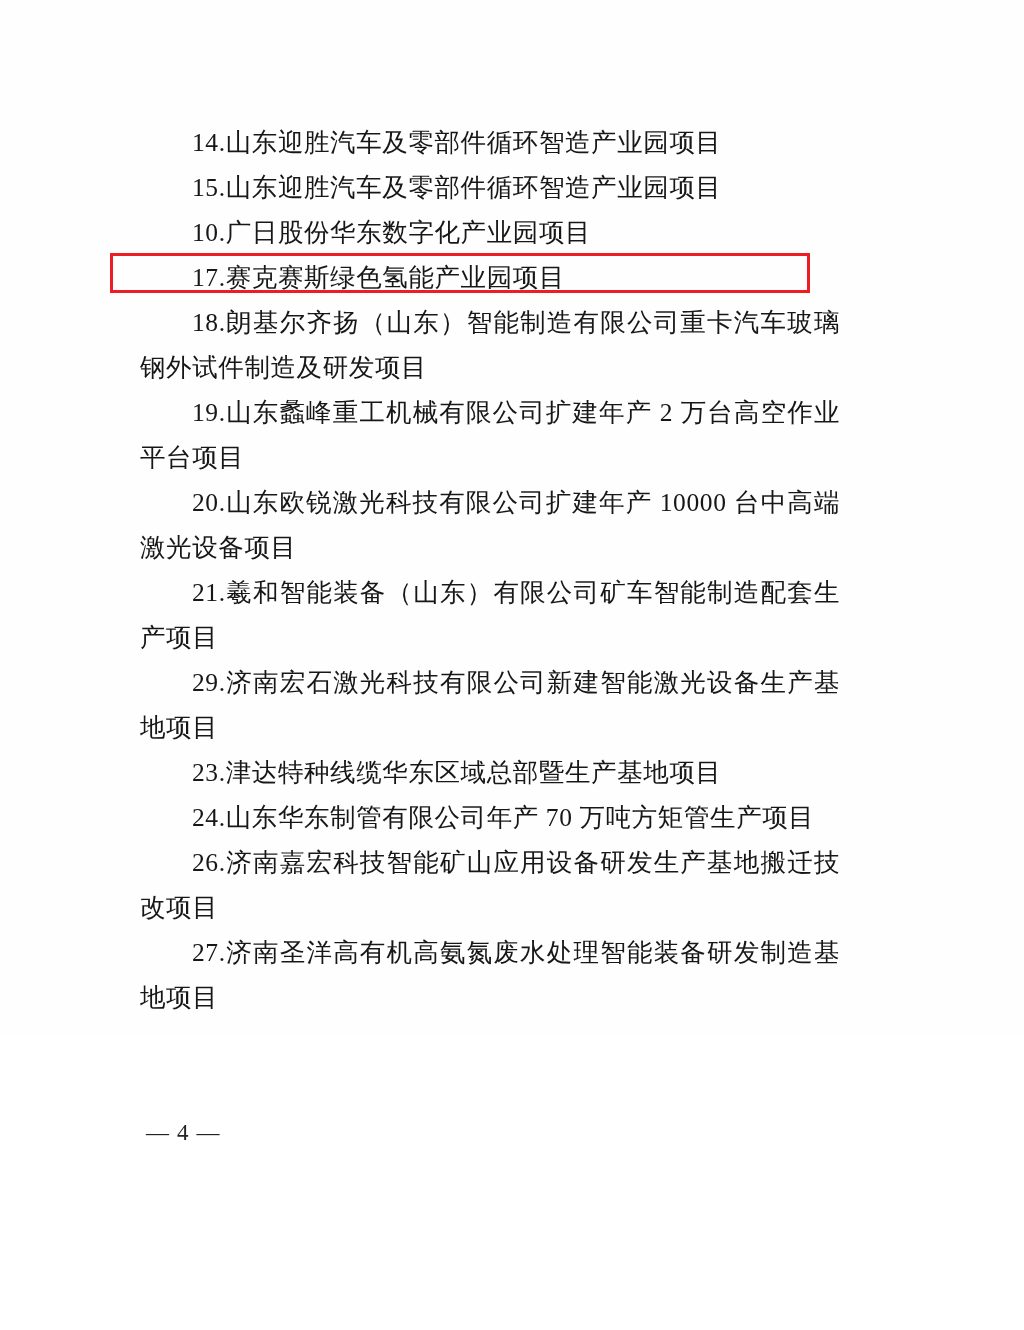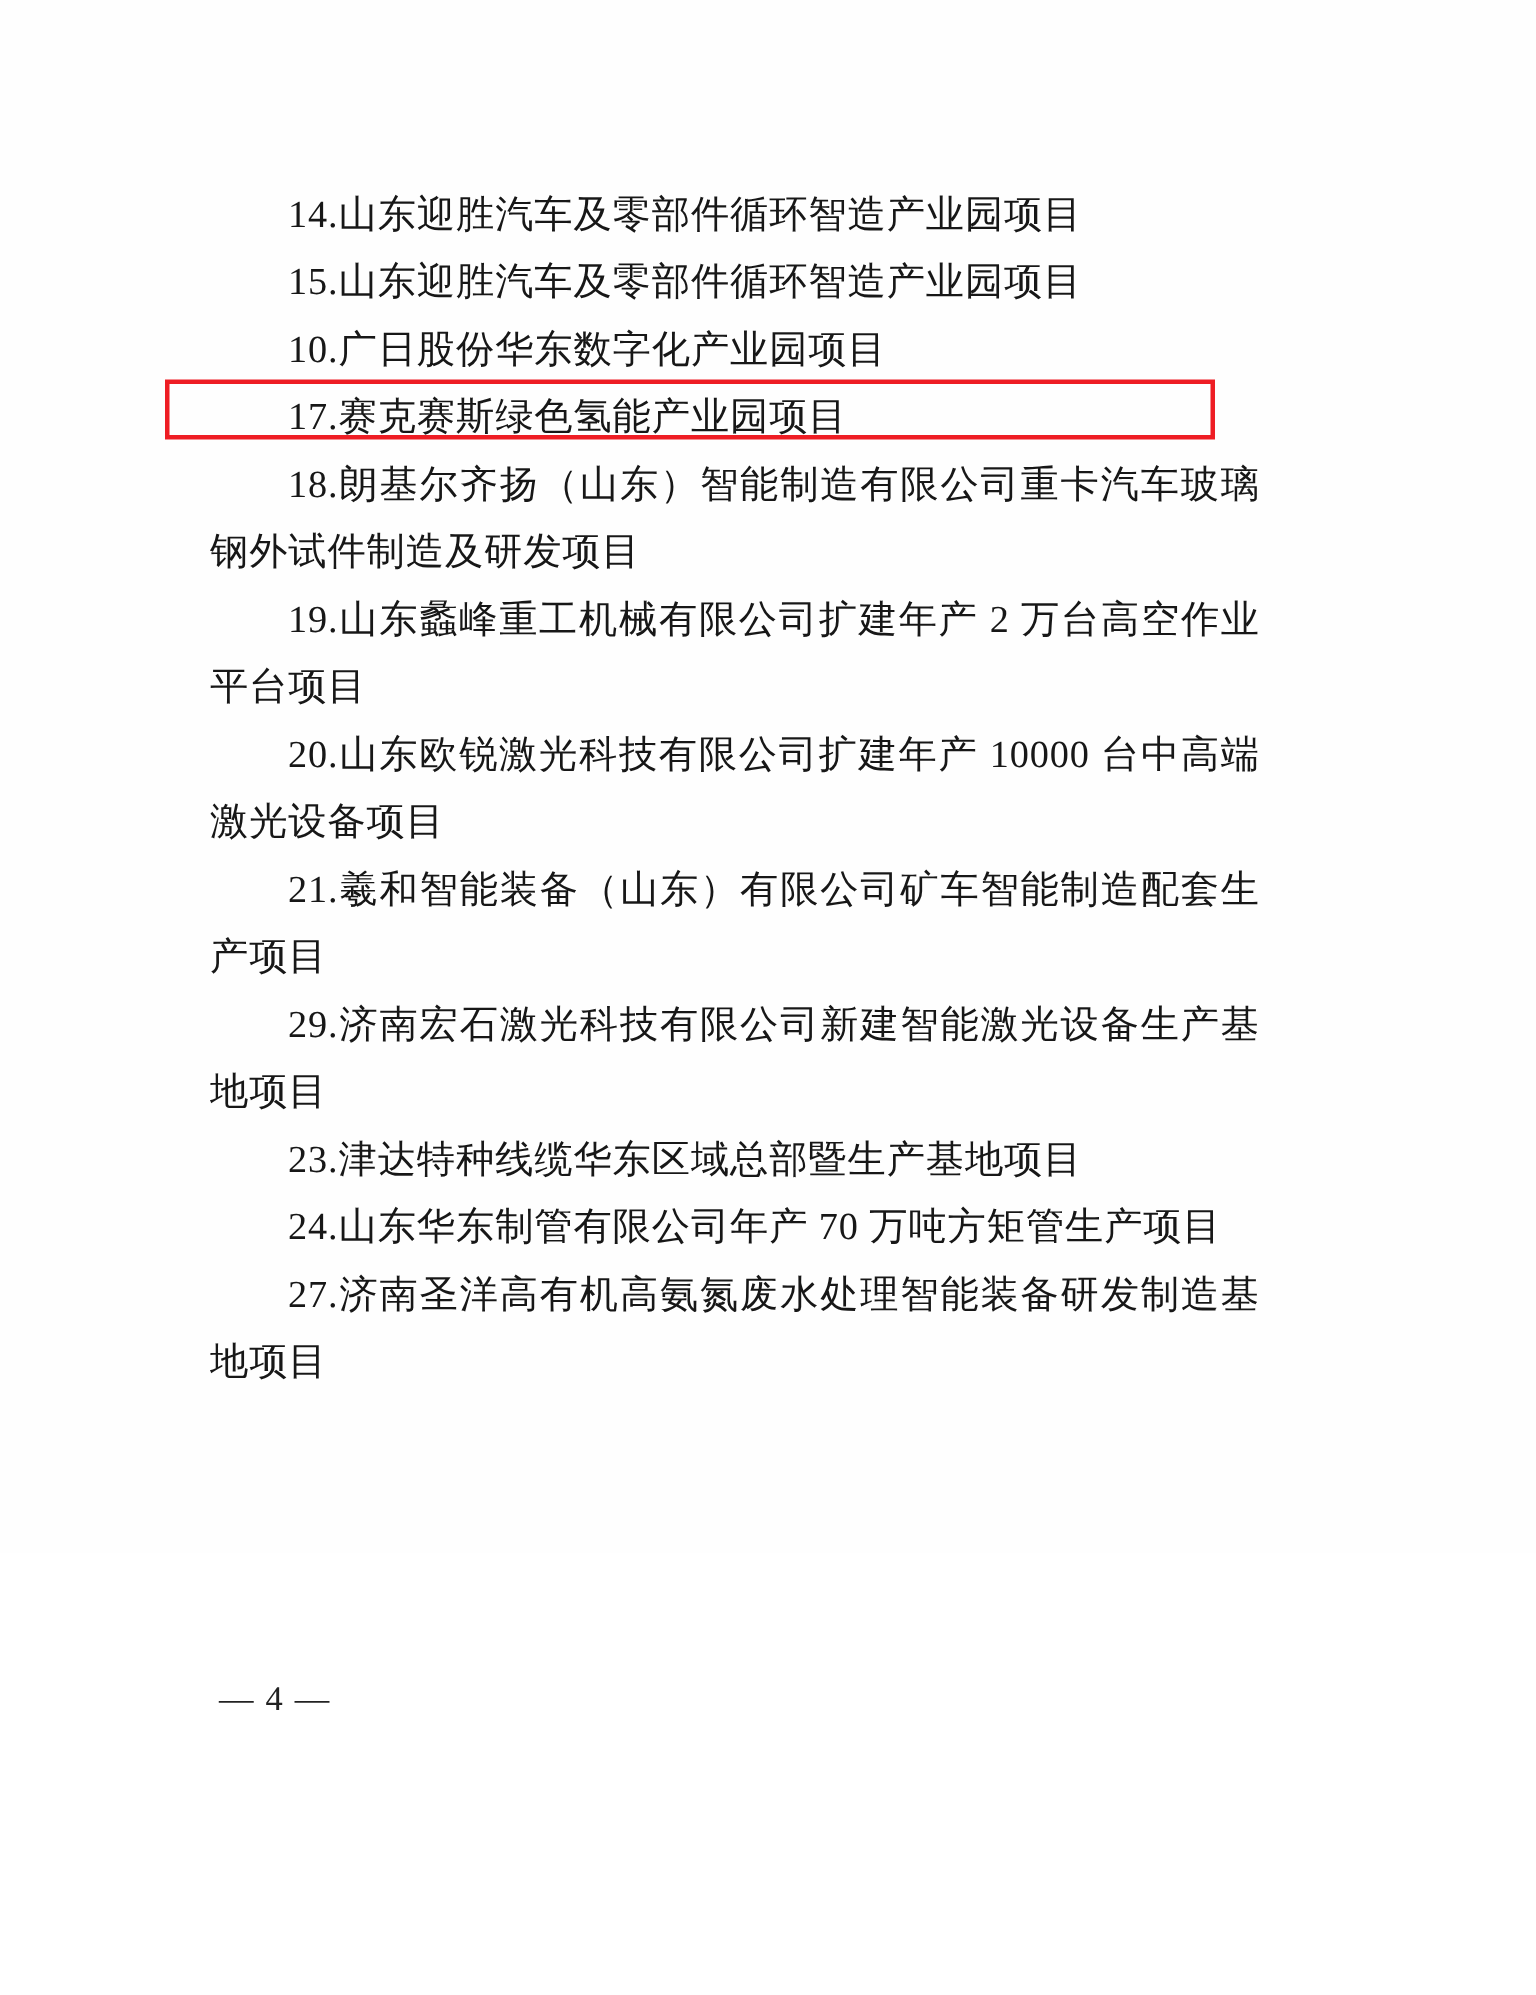--- a/index.html
+++ b/index.html
@@ -96,20 +96,21 @@
 
     <p class="para"><span class="indent"></span><span class="num">21.</span><span>羲和智能装备（山东）有限公司矿车智能制造配套生产项目</span></p>
 
     <p class="para"><span class="indent"></span><span class="num">29.</span><span>济南宏石激光科技有限公司新建智能激光设备生产基地项目</span></p>
 
     <p class="para"><span class="indent"></span><span class="num">23.</span><span>津达特种线缆华东区域总部暨生产基地项目</span></p>
 
     <p class="para"><span class="indent"></span><span class="num">24.</span><span>山东华东制管有限公司年产 70 万吨方矩管生产项目</span></p>
 
 
+    <p class="para"><span class="indent"></span><span class="num">26.</span><span>济南嘉宏科技智能矿山应用设备研发生产基地搬迁技改项目</span></p>
 
     <p class="para"><span class="indent"></span><span class="num">27.</span><span>济南圣洋高有机高氨氮废水处理智能装备研发制造基地项目</span></p>
 
   </div>
 
   <div id="page-footer">
     <span class="dash">—</span><span>4</span><span class="dash">—</span>
   </div>
 
 </div>

